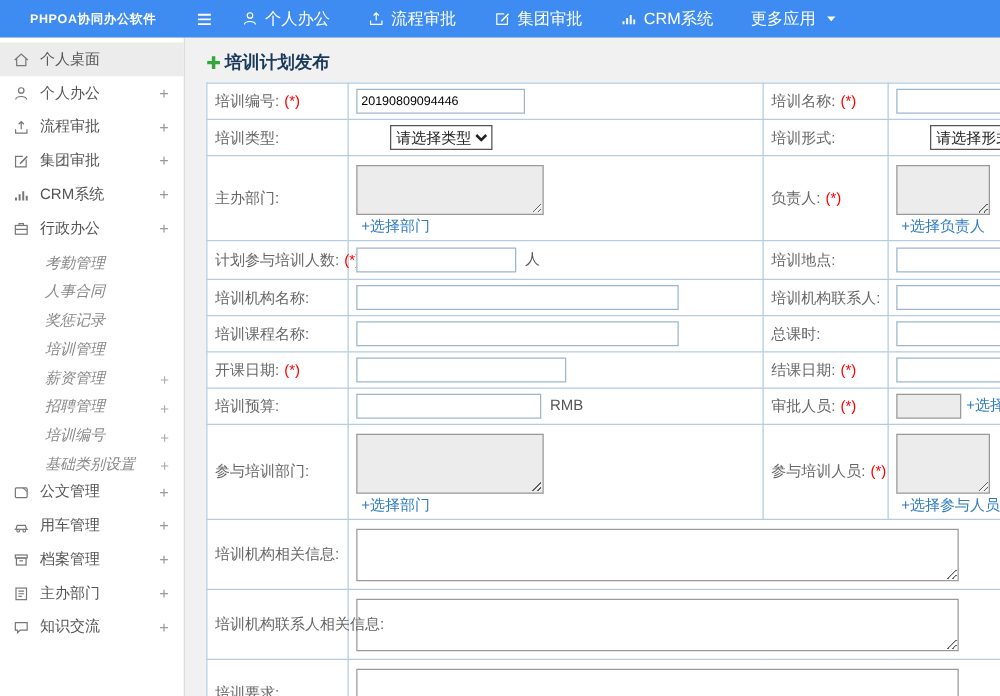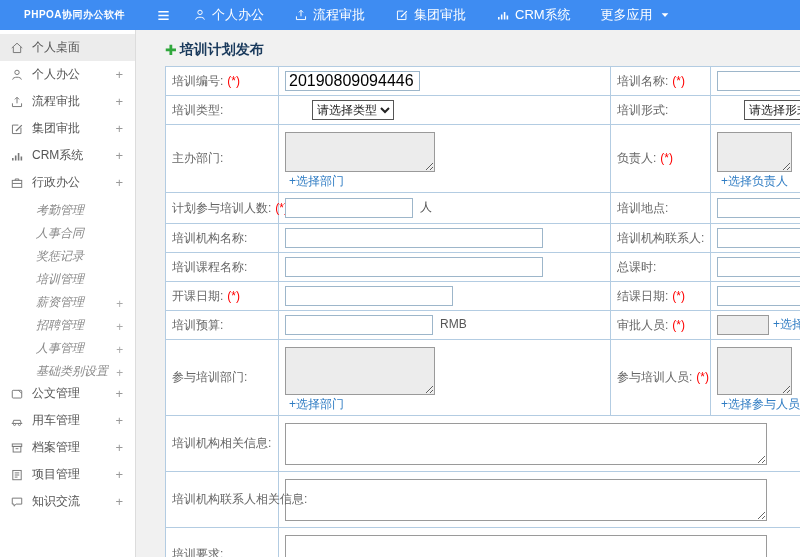--- a/index.html
+++ b/index.html
@@ -16,41 +16,41 @@
   }
   .logo { width:148px; padding-left:24px; font-weight:bold; font-size:10px; letter-spacing:.5px; white-space:nowrap; }
   .hamburger { margin-left:8px; cursor:pointer; display:flex; align-items:center; }
   .hamburger svg { width:15px; height:15px; }
   .topnav { display:flex; align-items:center; margin-left:22px; }
   .nav-item { display:flex; align-items:center; gap:5px; font-size:13px; cursor:pointer; margin-right:30px; white-space:nowrap; }
   .icon16 { display:inline-flex; }
   .icon16 svg { width:14px; height:14px; display:block; }
   
   .sidebar {
-    position:absolute; top:30px; left:0; width:136px; height:527px;
+    position:absolute; top:30px; left:0; width:148px; height:527px;
     background:#fff; border-right:1px solid #dcdcdc; padding-top:4px; z-index:10;
   }
   .side-item { height:27px; display:flex; align-items:center; padding:0 12px 0 10px; color:#555; cursor:pointer; white-space:nowrap; }
   .side-item.active { background:#ececec; }
   .side-item .icon16 { color:#777; margin-right:8px; }
   .side-item .expand { margin-left:auto; color:#999; font-size:13px; }
   .side-sub { height:23px; display:flex; align-items:flex-end; padding:0 12px 0 36px; color:#888; cursor:pointer; white-space:nowrap;font-style:italic; }
   .side-sub .expand { margin-left:auto; color:#aaa; font-size:12px; }
   
   .main { position:absolute; top:30px; left:148px; width:652px; height:527px; }
   .page-title-row { display:flex; align-items:center; padding:11px 0 7px 17px; }
   .plus-ico { color:#2fa73c; font-size:14px; font-weight:bold; margin-right:3px; line-height:1; }
   .page-title { font-size:14px; font-weight:bold; color:#1a3a5c; margin:0; }
   
   .form-wrap { margin-left:17px; }
   table.form { border-collapse:collapse; table-layout:fixed; width:795px; background:#fff; }
   table.form td { border:1px solid #b3cce2; vertical-align:middle; padding:4px 6px; overflow:visible; }
   td.lbl { padding-left:8px; color:#666; white-space:nowrap; }
   .req { color:#ff0000; margin-left:4px; }
-  input.txt { height:20px; border:1px solid #9db6ca; font-size:16px; padding:1px 3px; background:#fff; vertical-align:middle;
+  input.txt { height:20px; border:1px solid #9db6ca; font-size:10px; padding:1px 3px; background:#fff; vertical-align:middle;
               font-family:"Liberation Sans","DejaVu Sans",sans-serif; }
   input.txt.gray, textarea.ta.gray { background:#ececec; border:1px solid #9a9a9a; }
   select.sel { font-size:12px; height:20px; border:1px solid #555; background:#fff; color:#222;
                font-family:"Liberation Sans","DejaVu Sans",sans-serif;margin-left:27px; }
   textarea.ta { border:1px solid #9a9a9a; resize:both; font-size:12px; display:block; margin:3px 0 2px; background:#fff;
                 font-family:"Liberation Sans","DejaVu Sans",sans-serif; }
   .suffix { margin-left:7px; color:#555; }
   a.sel-link { color:#2f7cc3; text-decoration:none; cursor:pointer; font-size:12px; white-space:nowrap; margin-left:4px; }
   td .linkrow { line-height:14px; }
 </style>
@@ -181,21 +181,21 @@
     </div>
     <div class="side-sub">
       <span>薪资管理</span>
       <span class="expand">+</span>
     </div>
     <div class="side-sub">
       <span>招聘管理</span>
       <span class="expand">+</span>
     </div>
     <div class="side-sub">
-      <span>人事管理</span>
+      <span>培训编号</span>
       <span class="expand">+</span>
     </div>
     <div class="side-sub">
       <span>基础类别设置</span>
       <span class="expand">+</span>
     </div>
     <div class="side-item">
       <span class="icon16 ">
         <svg viewBox="0 0 16 16">
           <rect x="2.6" y="3.8" width="10.8" height="8.8" rx="1" fill="none" stroke="currentColor" stroke-width="1.1"></rect>
@@ -227,21 +227,21 @@
       <span>档案管理</span>
       <span class="expand">+</span>
     </div>
     <div class="side-item">
       <span class="icon16 ">
         <svg viewBox="0 0 16 16">
           <rect x="3.2" y="2.8" width="9.6" height="10.6" fill="none" stroke="currentColor" stroke-width="1.1"></rect>
           <path d="M5.4 5.6 H10.6 M5.4 8 H10.6 M5.4 10.4 H8.6" stroke="currentColor" stroke-width="1.1"></path>
         </svg>
       </span>
-      <span>项目管理</span>
+      <span>主办部门</span>
       <span class="expand">+</span>
     </div>
     <div class="side-item">
       <span class="icon16 ">
         <svg viewBox="0 0 16 16">
           <path d="M2.6 3.6 H13.4 V10.4 H7 L4.6 12.8 V10.4 H2.6 Z" fill="none" stroke="currentColor" stroke-width="1.1"></path>
         </svg>
       </span>
       <span>知识交流</span>
       <span class="expand">+</span>

